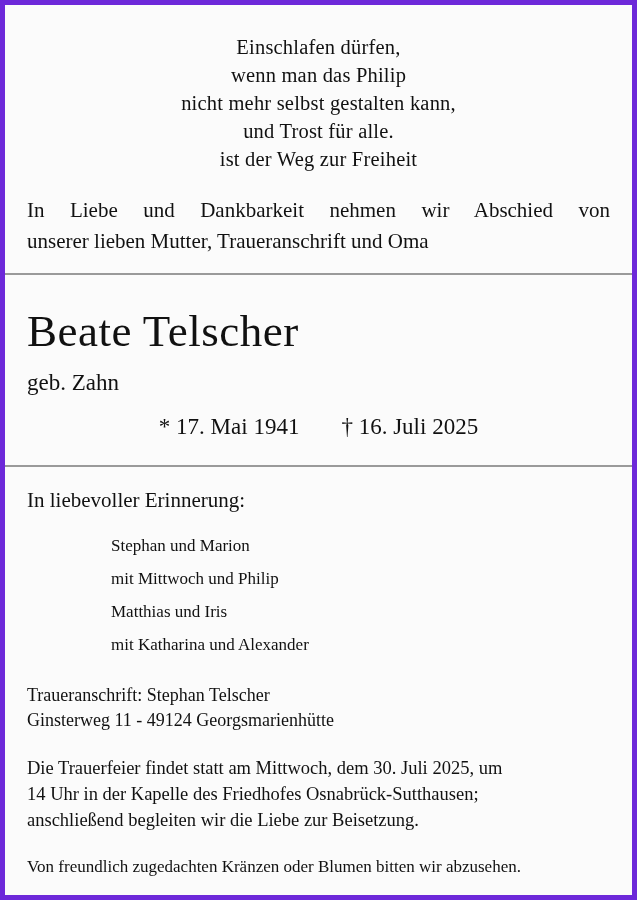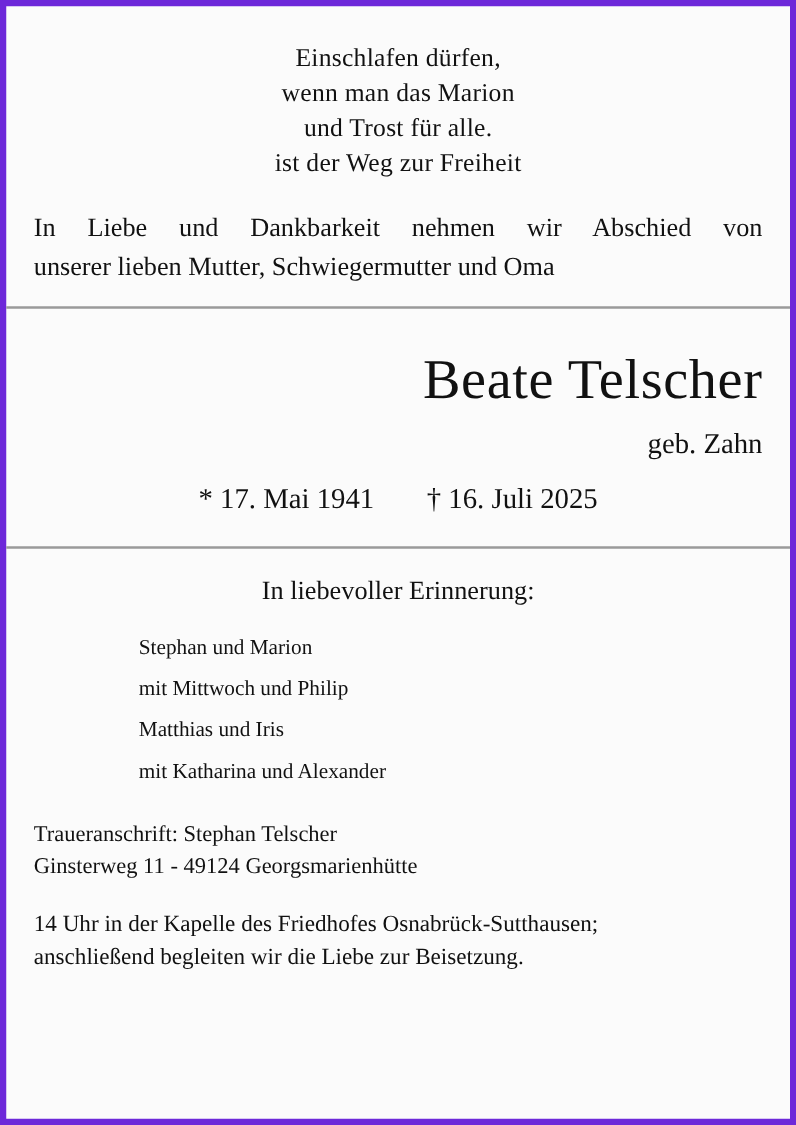--- a/index.html
+++ b/index.html
@@ -57,21 +57,21 @@
     text-align-last: left;
   }
   .intro-line.first {
     text-align-last: justify;
   }
 
   
   .name-block {
     padding-top: 28px;
     padding-bottom: 22px;
-    text-align: right;
+    text-align: left;
   }
   .full-name {
     font-size: 45px;
     line-height: 56px;
     letter-spacing: 0.5px;
     font-weight: normal;
     margin: 0 0 8px 0;
   }
   .maiden-name {
     font-size: 23px;
@@ -89,21 +89,20 @@
   
   .memory {
     padding-top: 18px;
     padding-bottom: 4px;
     flex: 1 1 auto;
   }
   .memory-heading {
     font-size: 21px;
     line-height: 30px;
     margin-bottom: 14px;
-    text-align: center;
   }
   .family-list {
     margin: 0 0 22px 0;
     padding-left: 84px;
   }
   .family-line {
     font-size: 17px;
     line-height: 33px;
   }
   .address {
@@ -124,28 +123,29 @@
     padding-bottom: 18px;
   }
 </style>
 </head>
 <body>
 
 <div class="obituary">
 
   <div class="section poem">
     <div class="poem-line">Einschlafen dürfen,</div>
-    <div class="poem-line">wenn man das Marion</div>
+    <div class="poem-line">wenn man das Philip</div>
+    <div class="poem-line">nicht mehr selbst gestalten kann,</div>
     <div class="poem-line">und Trost für alle.</div>
     <div class="poem-line">ist der Weg zur Freiheit</div>
   </div>
 
   <div class="section intro">
     <div class="intro-line first">In Liebe und Dankbarkeit nehmen wir Abschied von</div>
-    <div class="intro-line">unserer lieben Mutter, Schwiegermutter und Oma</div>
+    <div class="intro-line">unserer lieben Mutter, Traueranschrift und Oma</div>
   </div>
 
   <div class="divider"></div>
 
   <div class="section name-block">
     <h1 class="full-name">Beate Telscher</h1>
     <div class="maiden-name">geb. Zahn</div>
     <div class="dates">
       <span>* 17. Mai 1941</span>
       <span>† 16. Juli 2025</span>
@@ -163,19 +163,21 @@
       <div class="family-line">Matthias und Iris</div>
       <div class="family-line">mit Katharina und Alexander</div>
     </div>
 
     <div class="address">
       <div>Traueranschrift: Stephan Telscher</div>
       <div>Ginsterweg 11 - 49124 Georgsmarienhütte</div>
     </div>
 
     <div class="ceremony">
+      <div>Die Trauerfeier findet statt am Mittwoch, dem 30. Juli 2025, um</div>
       <div>14 Uhr in der Kapelle des Friedhofes Osnabrück-Sutthausen;</div>
       <div>anschließend begleiten wir die Liebe zur Beisetzung.</div>
     </div>
 
+    <div class="closing">Von freundlich zugedachten Kränzen oder Blumen bitten wir abzusehen.</div>
   </div>
 
 </div>
 
 </body></html>

